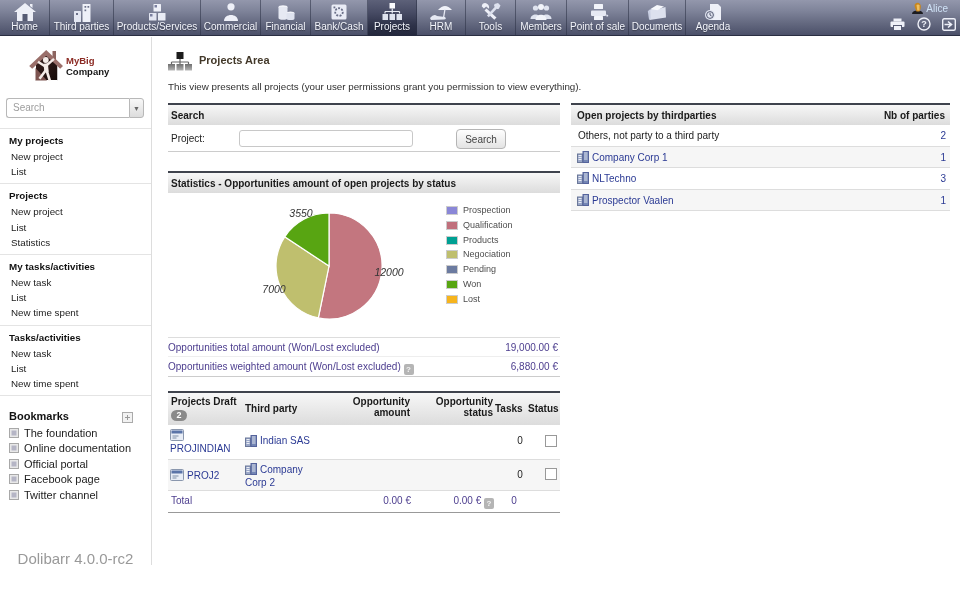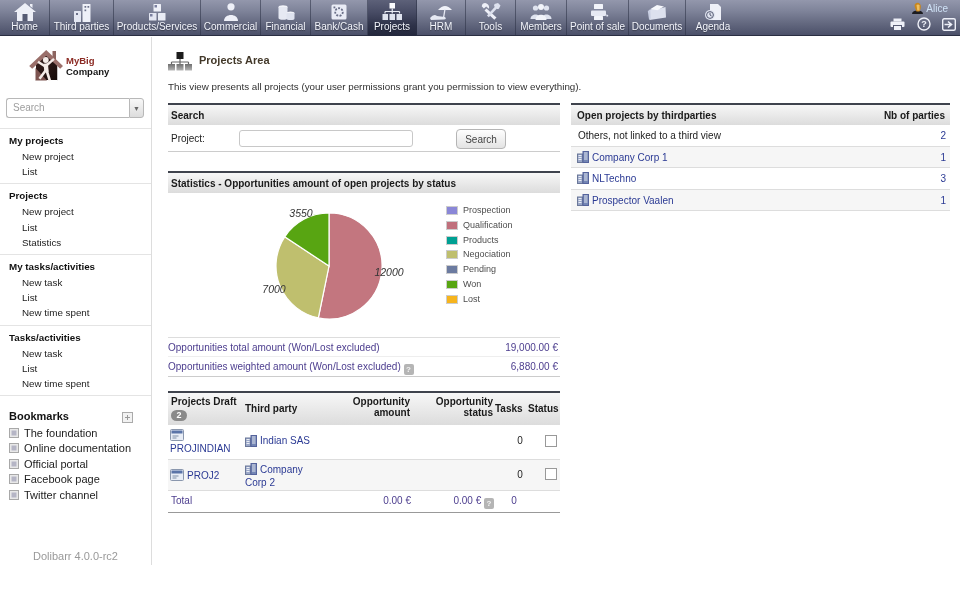--- a/index.html
+++ b/index.html
@@ -21,27 +21,27 @@
 #sidebar { position:absolute; left:0; top:37px; width:152px; height:528px; border-right:1px solid #ddd; background:#fff; }
 #logo { position:absolute; left:28px; top:12px; }
 #logotxt1 { position:absolute; left:66px; top:18px; font-size:9.5px; font-weight:bold; color:#8b2a23; }
 #logotxt2 { position:absolute; left:66px; top:29px; font-size:9.5px; font-weight:bold; color:#151515; }
 #vsearch { position:absolute; left:6px; top:61px; width:138px; height:20px; }
 #vsearch .inp { position:absolute; left:0; top:0; width:123px; height:20px; border:1px solid #b8b8b8; border-right:none; border-radius:3px 0 0 3px; background:#fff; color:#9d9d9d; font-size:10px; line-height:18px; padding-left:6px; }
 #vsearch .btn { position:absolute; right:0; top:0; width:15px; height:20px; border:1px solid #b8b8b8; border-radius:0 3px 3px 0; background:linear-gradient(#f8f8f8,#ddd); color:#666; font-size:7px; text-align:center; line-height:20px; }
 .vsep { border-top:1px solid #e4e4e4; margin:0; }
 .vblock { padding:4px 0 4px 0; font-size:9.8px; }
 .vtitle { font-weight:bold; color:#111; line-height:16px; padding-left:9px; font-size:9.8px; }
-.vitem { color:#222; padding-left:22px; line-height:15.2px; }
+.vitem { color:#222; padding-left:11px; line-height:15.2px; }
 #menu { position:absolute; left:0; top:91px; width:151px; }
 #bookmarks { position:absolute; left:0; top:369px; width:151px; font-size:11px; }
 #bmtitle { font-weight:bold; color:#111; padding:4px 0 4px 9px; position:relative; }
 .bmitem { color:#222; padding:0 0 0 24px; height:15.4px; line-height:15.4px; position:relative; }
 .bmicon { position:absolute; left:9px; top:2px; width:10px; height:10px; }
-#version { position:absolute; left:0; top:513px; width:151px; text-align:center; color:#999; font-size:11px; }
+#version { position:absolute; left:0; top:513px; width:151px; text-align:center; color:#999; font-size:15px; }
 
 
 #titleicon { position:absolute; left:167px; top:51px; }
 #title { position:absolute; left:199px; top:54px; font-size:11px; font-weight:bold; color:#43392a; }
 #subtitle { position:absolute; left:168px; top:81px; font-size:9.8px; color:#303030; }
 
 .thead { background:linear-gradient(#f7f7f7,#dcdcdc); border-top:2px solid #3f434d; height:22px; font-weight:bold; font-size:10px; color:#1a1a1a; }
 .lcol { position:absolute; left:168px; width:392px; }
 .rcol { position:absolute; left:571px; width:379px; }
 
@@ -427,21 +427,21 @@
         <span style="position:absolute;left:3px;top:4px">Total</span>
         <span style="position:absolute;right:149px;top:4px">0.00 €</span>
         <span style="position:absolute;right:66px;top:4px">0.00 € <span class="helpico">?</span></span>
         <span style="position:absolute;left:336px;top:4px;width:20px;text-align:center">0</span>
       </div>
     </div>
 
     <div class="rcol" id="tright">
       <div class="thead"><span style="padding-left:6px">Open projects by thirdparties</span><span style="position:absolute;right:5px;top:0">Nb of parties</span></div>
       <div class="row">
-          <span style="position:absolute;left:7px;color:#222">Others, not linked to a third view</span>
+          <span style="position:absolute;left:7px;color:#222">Others, not party to a third party</span>
           <span class="nb">2</span>
         </div>
       <div class="row rowalt">
           <svg width="12" height="12" viewBox="0 0 12 12" style="position:absolute;left:6px;top:4px">
             <rect x="0.5" y="3" width="5" height="8.5" fill="#9aa7c8" stroke="#6b7899"></rect>
             <rect x="6" y="0.5" width="5.5" height="11" fill="#7486b4" stroke="#55639c"></rect>
             <path d="M1.5 4.5 h3 M1.5 6.5 h3 M1.5 8.5 h3 M7 2 h3.5 M7 4 h3.5 M7 6 h3.5 M7 8 h3.5" stroke="#fff" stroke-width="0.8"></path>
           </svg>
           <span class="blue" style="position:absolute;left:21px">Company Corp 1</span>
           <span class="nb">1</span>

